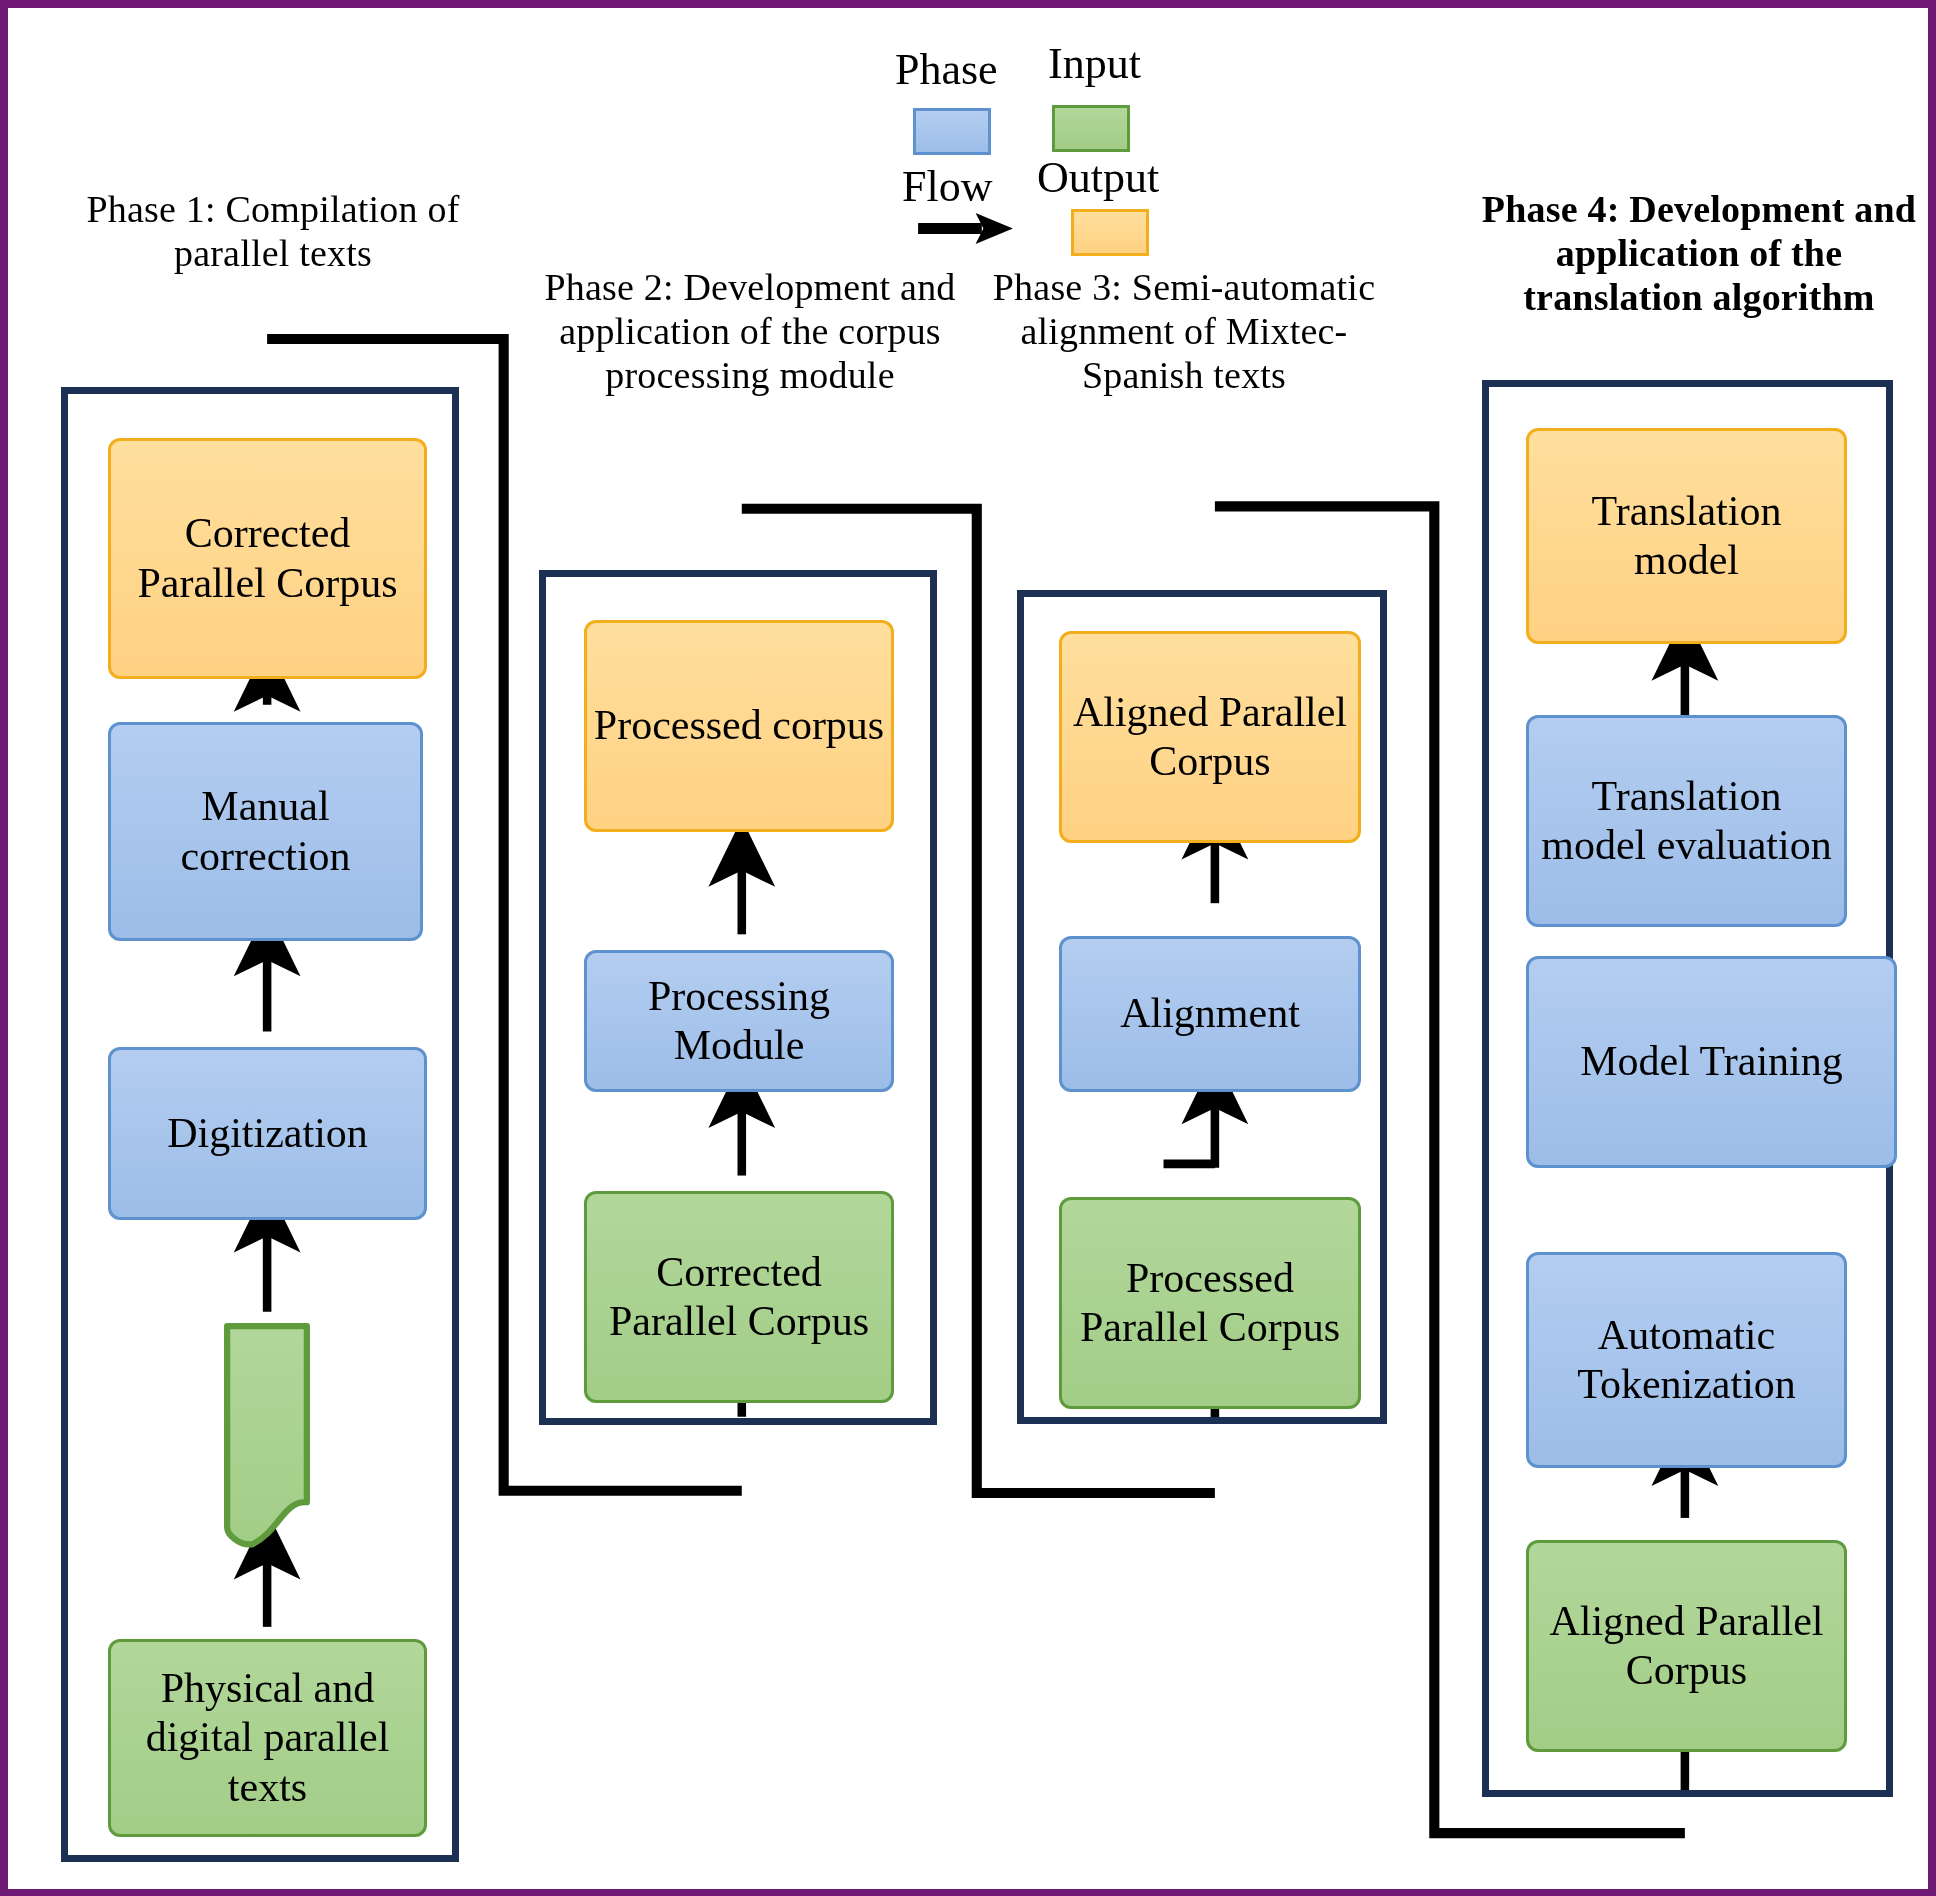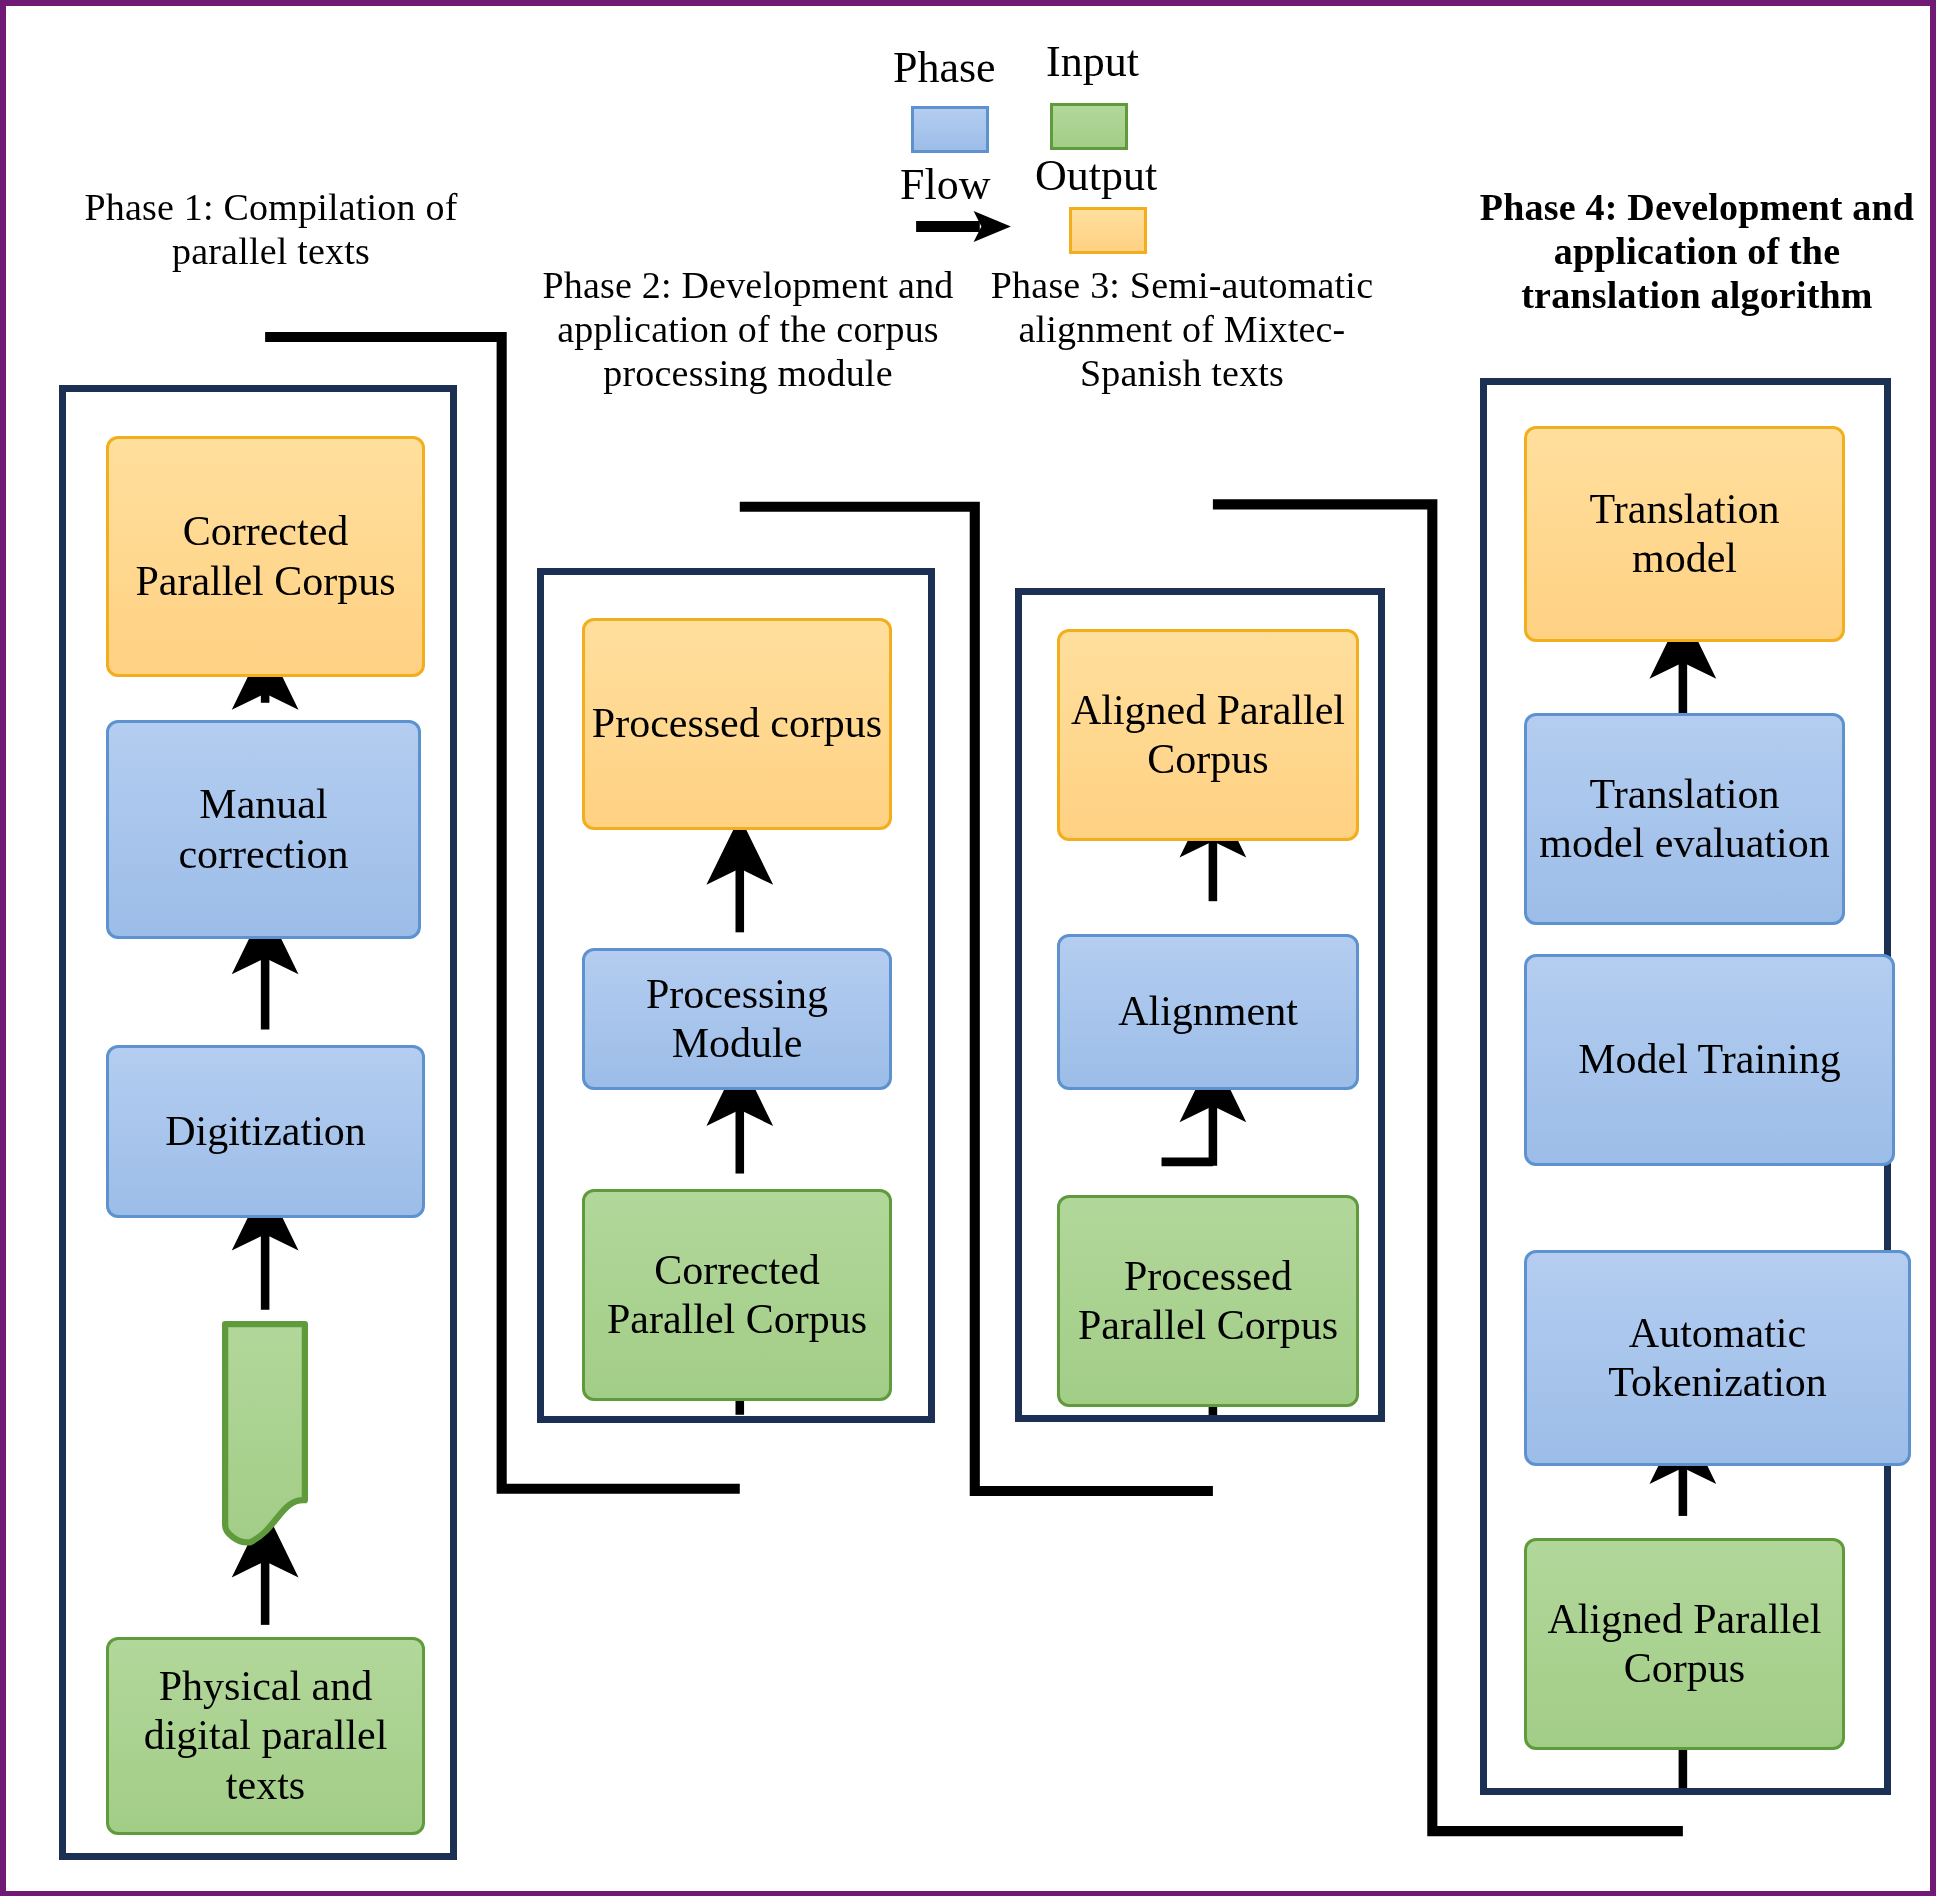--- a/index.html
+++ b/index.html
@@ -1,20 +1,20 @@
 <!DOCTYPE html>
 <html style="font-size:12.5px"><head>
 <meta charset="utf-8">
 <style>
   html,body{margin:0;padding:0;background:#fff;}
   body{font-family:"Liberation Serif","DejaVu Serif",serif;}
   #root{
     position:relative;width:1936px;height:1897px;
     background:#ffffff;box-sizing:border-box;
-    border:6px solid #701a75;
+    border:8px solid #701a75;
     overflow:hidden;
   }
   .svg-layer{position:absolute;left:0;top:0;width:1936px;height:1897px;pointer-events:none;}
   
   .phase-box{
     position:absolute;border:7px solid #1c3053;background:transparent;
     box-sizing:border-box;
   }
   
   .phase-title{
@@ -184,21 +184,21 @@
   </div>
 
   <div class="node blue" style="left:1518px;top:707px;width:321px;height:212px;">
     <span>Translation model evaluation</span>
   </div>
 
   <div class="node blue" style="left:1518px;top:948px;width:371px;height:212px;">
     <span>Model Training</span>
   </div>
 
-  <div class="node blue" style="left:1518px;top:1244px;width:387px;height:216px;">
+  <div class="node blue" style="left:1518px;top:1244px;width:321px;height:216px;">
     <span>Automatic Tokenization</span>
   </div>
 
   <div class="node green" style="left:1518px;top:1532px;width:321px;height:212px;">
     <span>Aligned Parallel Corpus</span>
   </div>
 
 </div>
 
 

